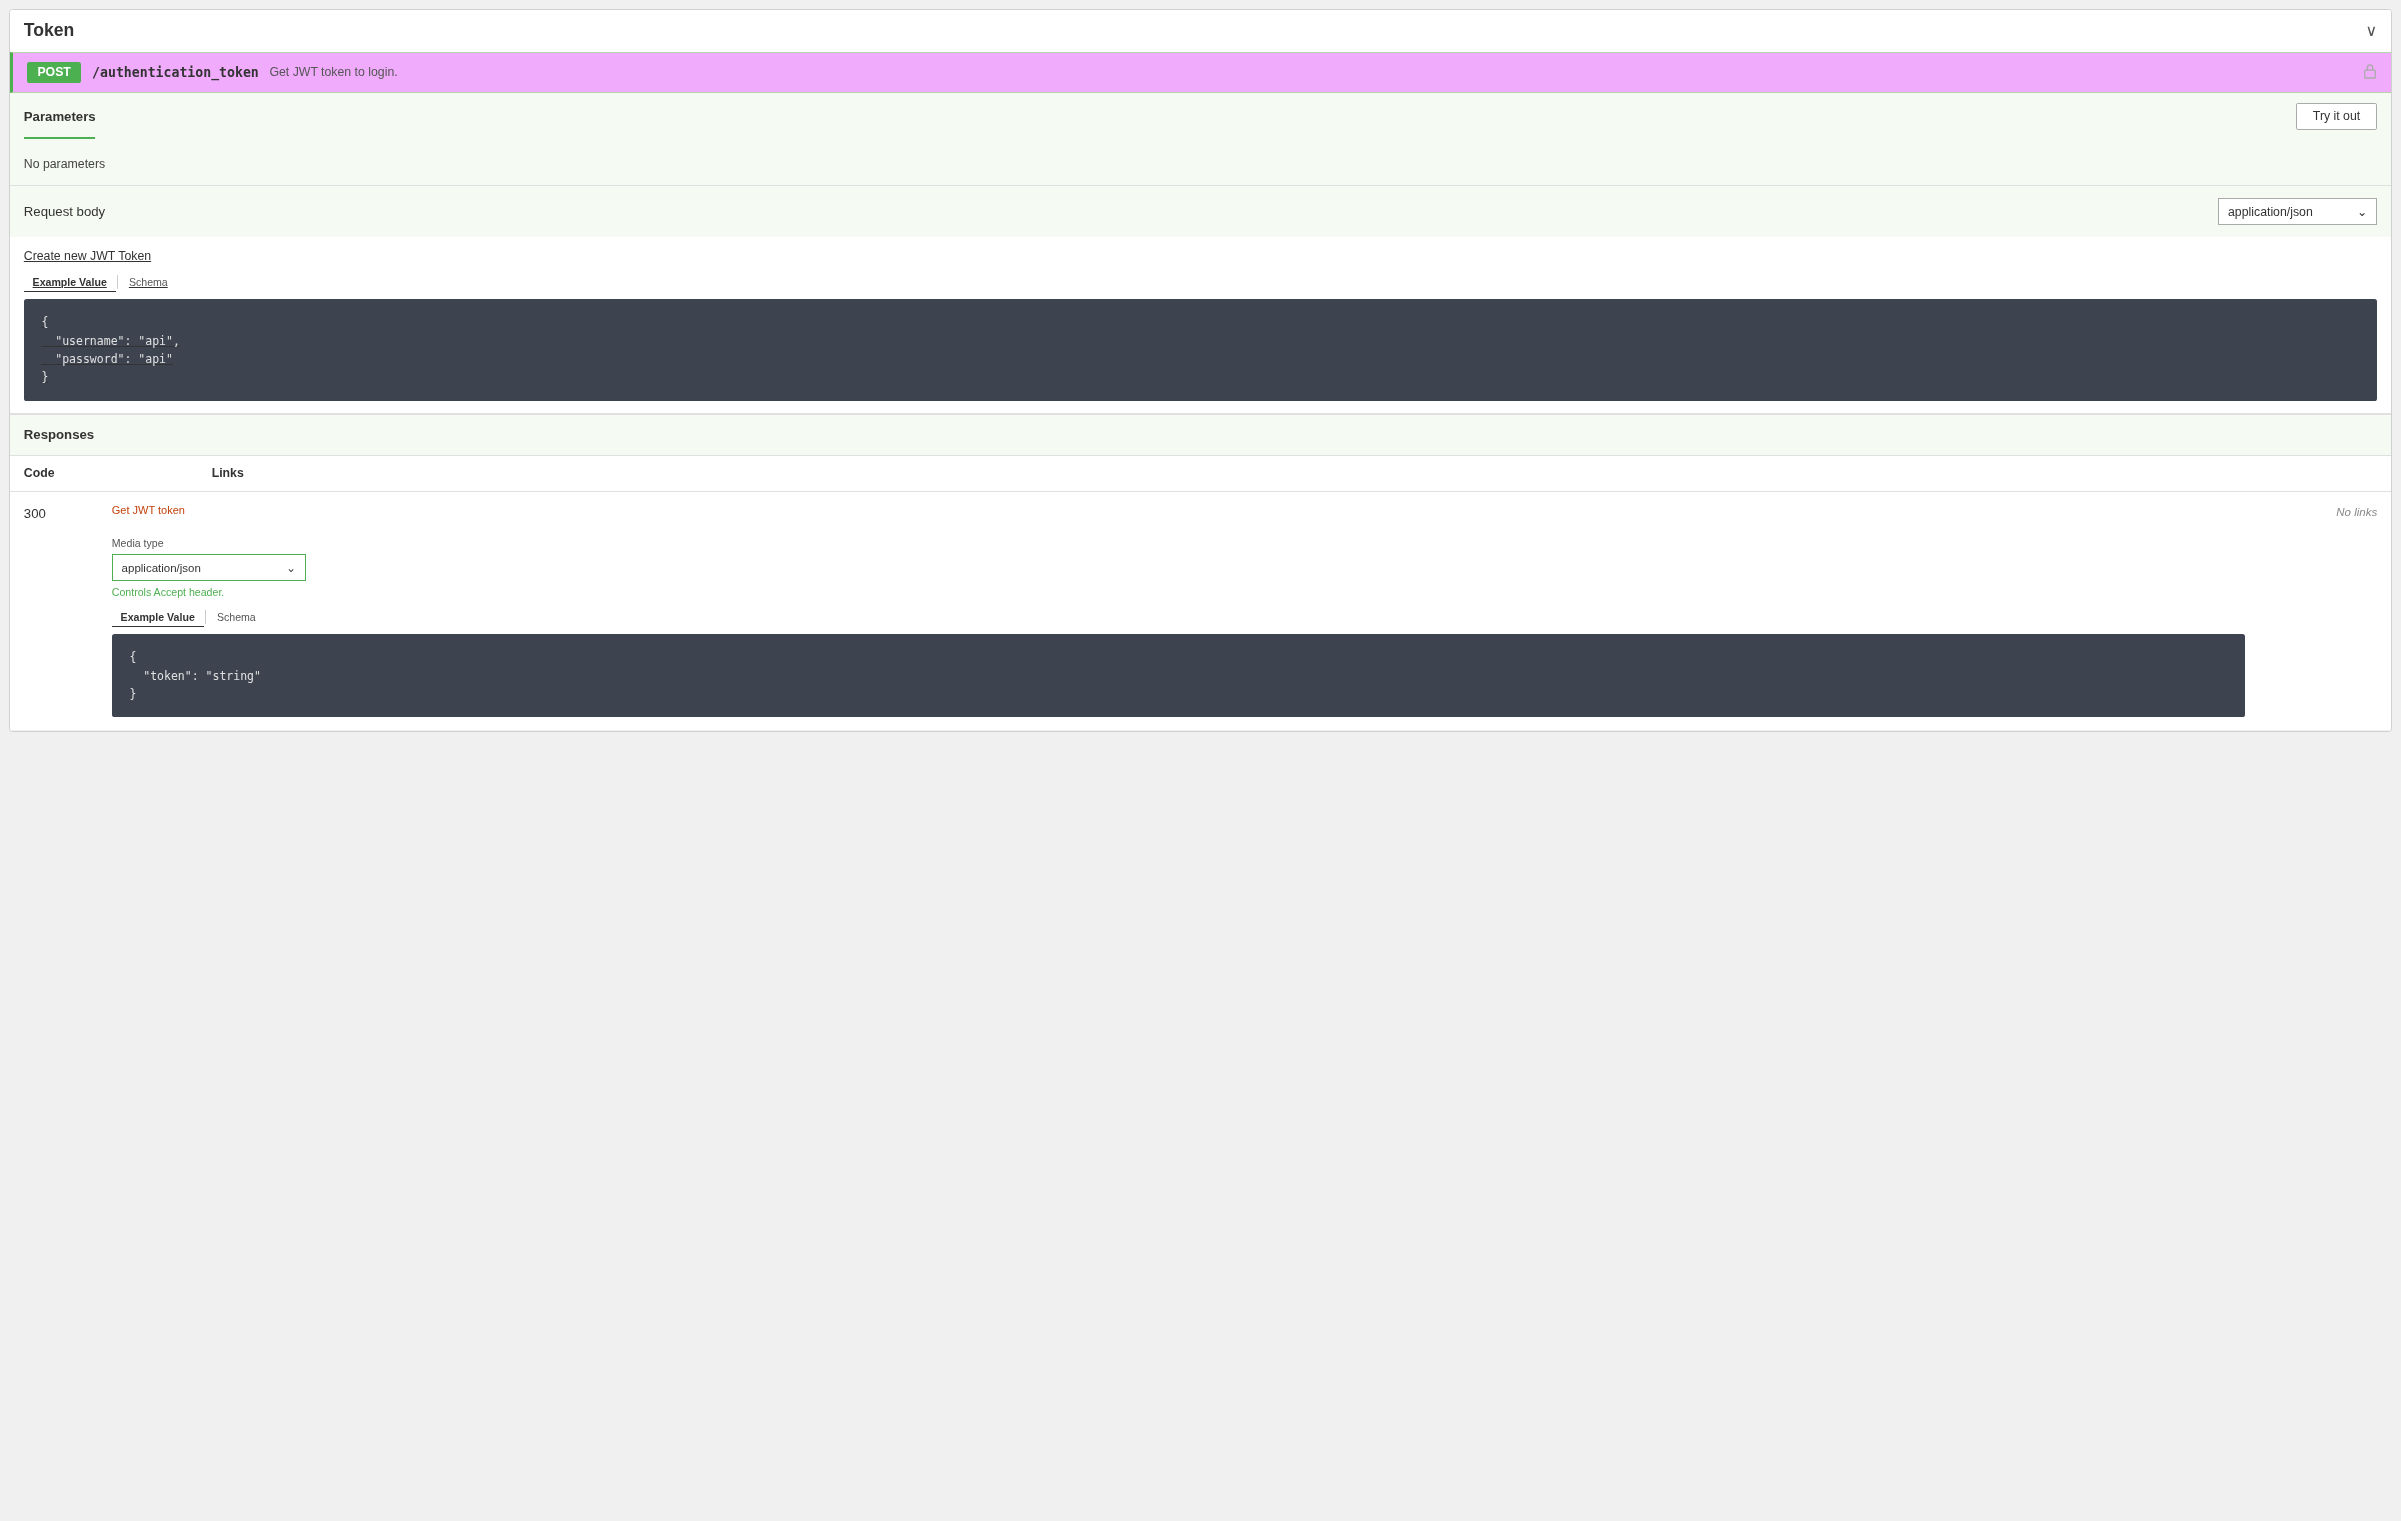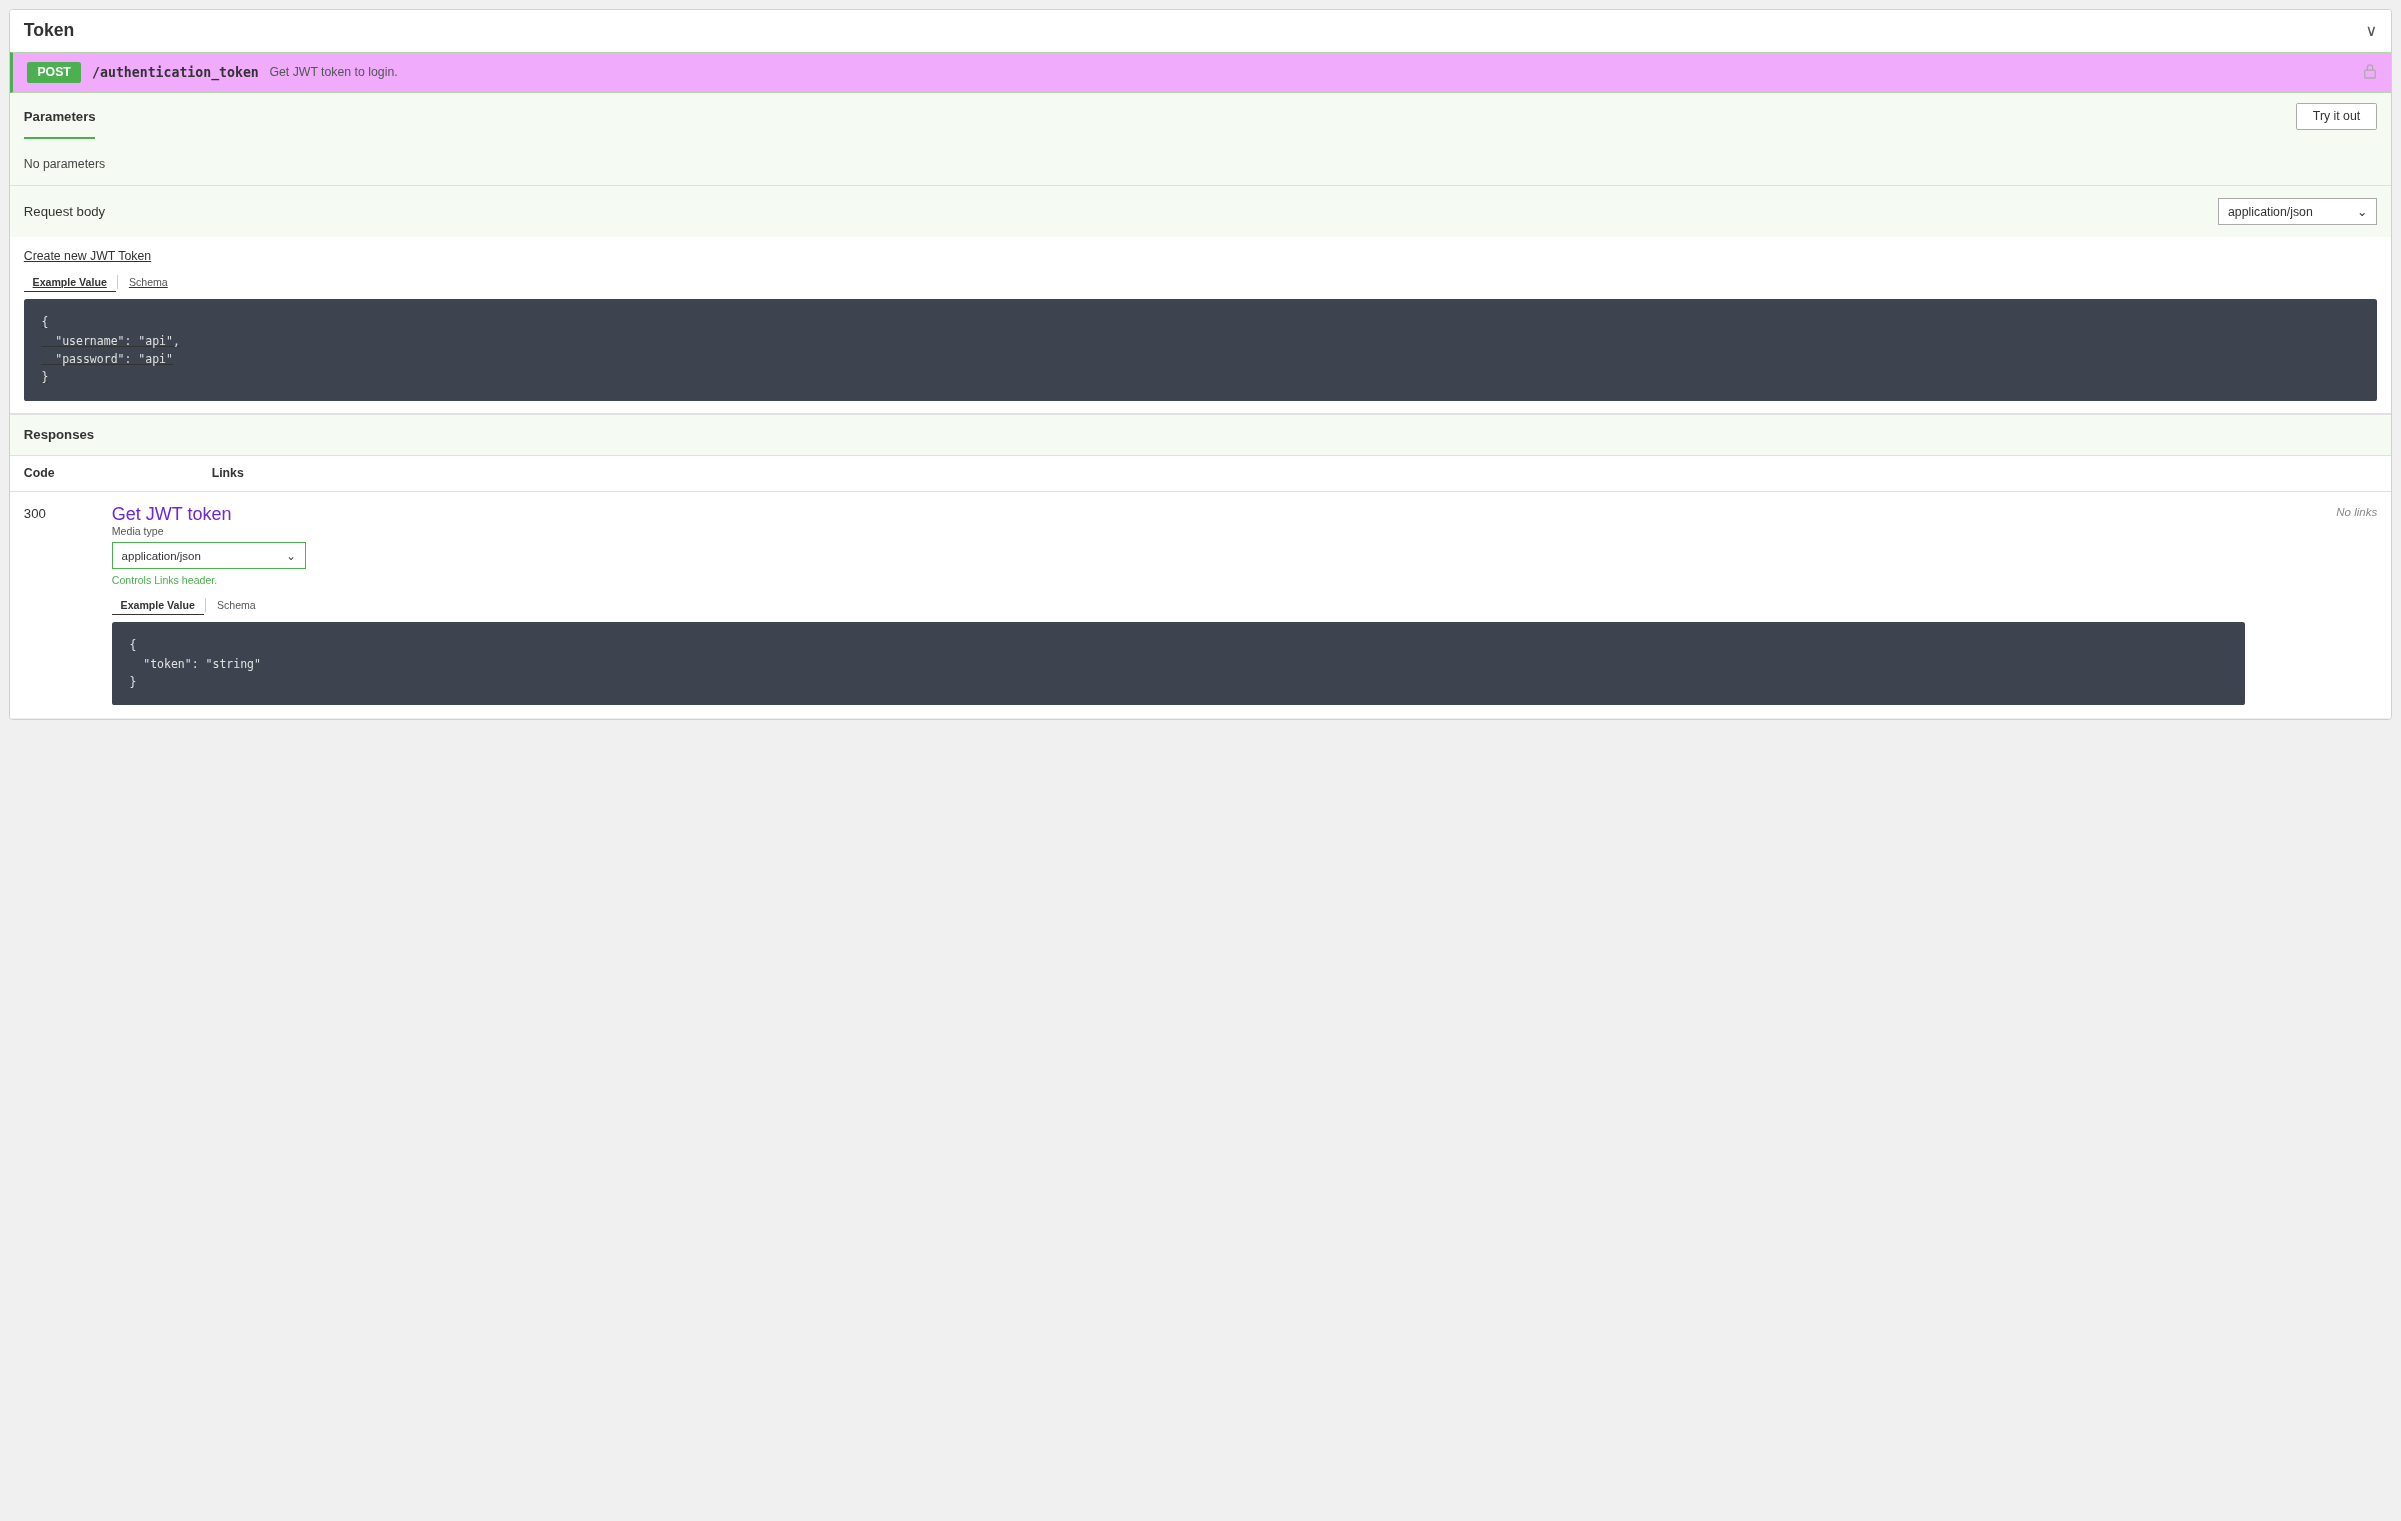--- a/index.html
+++ b/index.html
@@ -197,23 +197,23 @@
       flex-shrink: 0;
       font-size: 13.2px;
       font-weight: normal;
       color: #333;
       padding-top: 1.8px;
     }
     .response-description-val {
       flex: 1;
     }
     .response-desc-text {
-      font-size: 18px;
-      color: #6d28d9;
-      margin-bottom: 0;
+      font-size: 11px;
+      color: #c2410c;
+      margin-bottom: 21px;
     }
     .media-type-label {
       font-size: 10.6px;
       color: #555;
       margin-bottom: 5.3px;
     }
     .media-type-select-green {
       display: flex;
       align-items: center;
       border: 1.8px solid #4caf50;
@@ -330,21 +330,21 @@
 
       <div class="response-row">
         <div class="response-code-val">300</div>
         <div class="response-description-val">
           <div class="response-desc-text">Get JWT token</div>
           <div class="media-type-label">Media type</div>
           <div class="media-type-select-green">
             <span>application/json</span>
             <span>⌄</span>
           </div>
-          <div class="controls-text">Controls Links header.</div>
+          <div class="controls-text">Controls Accept header.</div>
           <div class="tab-group">
             <button class="tab-btn active">Example Value</button>
             <div class="tab-divider"></div>
             <button class="tab-btn">Schema</button>
           </div>
           <div class="code-block">{
   "token": "string"
 }</div>
         </div>
         <div class="response-links-val">No links</div>

